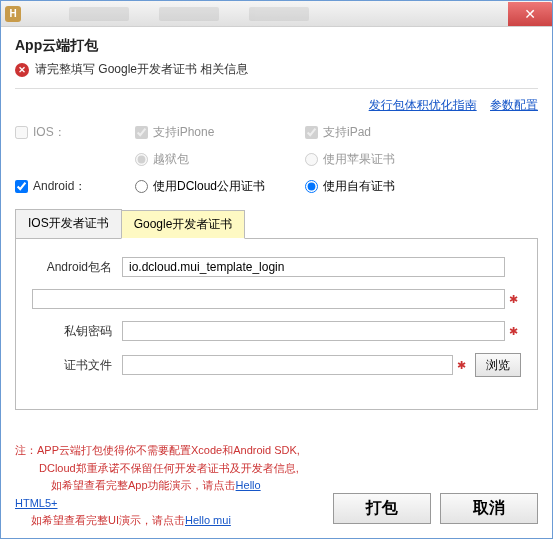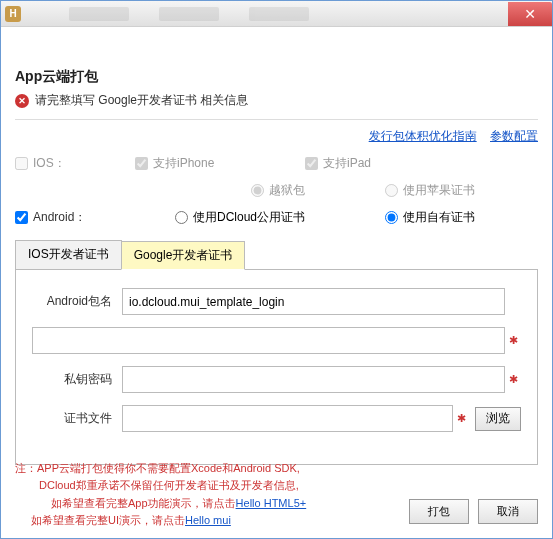--- a/index.html
+++ b/index.html
@@ -3,48 +3,48 @@
   <meta charset="utf-8">
   <style>
     * { box-sizing: border-box; margin: 0; padding: 0; }
     body { font-family: "Microsoft YaHei", SimSun, Arial, sans-serif; font-size: 12px; background: #e8e8e8; width: 553px; height: 539px; overflow: hidden; }
     .window { background: #fff; border: 1px solid #6b9bd4; width: 553px; height: 539px; position: relative; }
     .titlebar { background: linear-gradient(#f5f5f5,#e0e0e0); height: 26px; border-bottom: 1px solid #d0d0d0; display: flex; align-items: center; justify-content: space-between; padding: 0 0 0 4px; }
     .app-icon { width: 16px; height: 16px; background: #c89b4a; border-radius: 3px; color: #fff; font-size: 10px; font-weight: bold; display: flex; align-items: center; justify-content: center; }
     .close-btn { width: 44px; height: 24px; background: linear-gradient(#e77,#c44); color: #fff; display: flex; align-items: center; justify-content: center; font-size: 14px; cursor: pointer; border-top-right-radius: 2px; }
     .blur-tabs { display:flex; gap:30px; padding-left:40px; opacity:0.2; }
     .blur-tab { width:60px; height:14px; background:#999; border-radius:2px; }
-    .content { padding: 16px 14px; margin-top: 25px; }
+    .content { padding: 10px 14px; }
     .main-title { font-size: 14px; font-weight: bold; margin-bottom: 6px; color: #222; }
     .error-row { display: flex; align-items: center; gap: 6px; color: #333; margin-bottom: 10px; }
     .err-ico { width: 14px; height: 14px; border-radius: 50%; background: #c33; color: #fff; font-size: 9px; display: flex; align-items: center; justify-content: center; font-weight: bold; }
     .hr { border-top: 1px solid #ddd; margin: 6px 0 8px; }
     .toplinks { text-align: right; margin-bottom: 10px; }
     .toplinks a { color: #1656c8; text-decoration: underline; margin-left: 10px; cursor: pointer; }
     .platform-grid { display: grid; grid-template-columns: 120px 170px 170px; row-gap: 10px; align-items: center; margin-bottom: 14px; }
     .cb { display: flex; align-items: center; gap: 5px; color: #333; }
     .cb.disabled { color: #999; }
     .cb input { width: 13px; height: 13px; }
-    .rb { display: flex; align-items: center; gap: 5px; justify-content: flex-end; }
+    .rb { display: flex; align-items: center; gap: 5px; }
     .rb input { width: 13px; height: 13px; }
     .rb.disabled { color: #999; }
     .tabset { margin-top: 4px; }
     .tablist { display: flex; border-bottom: 1px solid #bbb; }
     .tab { padding: 5px 12px; border: 1px solid #bbb; border-bottom: none; background: #f2f2f2; margin-right: -1px; cursor: pointer; position: relative; top: 0; }
     .tab.active { background: #fef9c3; border-bottom: 1px solid #fff; top: 1px; }
     .tabpanel { border: 1px solid #bbb; border-top: none; padding: 18px 16px 20px; }
     .form-row { display: flex; align-items: center; margin-bottom: 12px; }
     .form-row label { width: 90px; text-align: right; padding-right: 10px; color: #333; }
-    .form-row input[type=text], .form-row input[type=password] { flex: 1; height: 27px; border: 1px solid #bbb; padding: 0 6px; font-size: 12px; }
+    .form-row input[type=text], .form-row input[type=password] { flex: 1; height: 20px; border: 1px solid #bbb; padding: 0 6px; font-size: 12px; }
     .req { color: #c33; margin-left: 4px; font-size: 11px; width: 12px; }
     .browse-btn { margin-left: 6px; padding: 2px 10px; height: 24px; border: 1px solid #999; background: linear-gradient(#fafafa,#e4e4e4); cursor: pointer; font-size: 12px; }
     .footer { position: absolute; bottom: 8px; left: 14px; right: 14px; display: flex; align-items: flex-end; justify-content: space-between; gap: 26px; }
     .note { color: #c33; font-size: 11px; line-height: 1.6; flex: 1; }
     .note a { color: #1656c8; text-decoration: underline; cursor: pointer; }
-    .btn { padding: 4px 18px; border: 1px solid #999; background: linear-gradient(#fafafa,#e4e4e4); cursor: pointer; font-size: 11px; margin-left: 6px; }
+    .btn { padding: 4px 32px; border: 1px solid #999; background: linear-gradient(#fafafa,#e4e4e4); cursor: pointer; font-size: 16px; margin-left: 6px; font-weight: bold; }
   </style>
 </head>
 <body>
 
 <div class="window">
   <div class="titlebar">
     <div style="display:flex;align-items:center;gap:8px;">
       <div class="app-icon">H</div>
       <div class="blur-tabs">
         <div class="blur-tab"></div>

